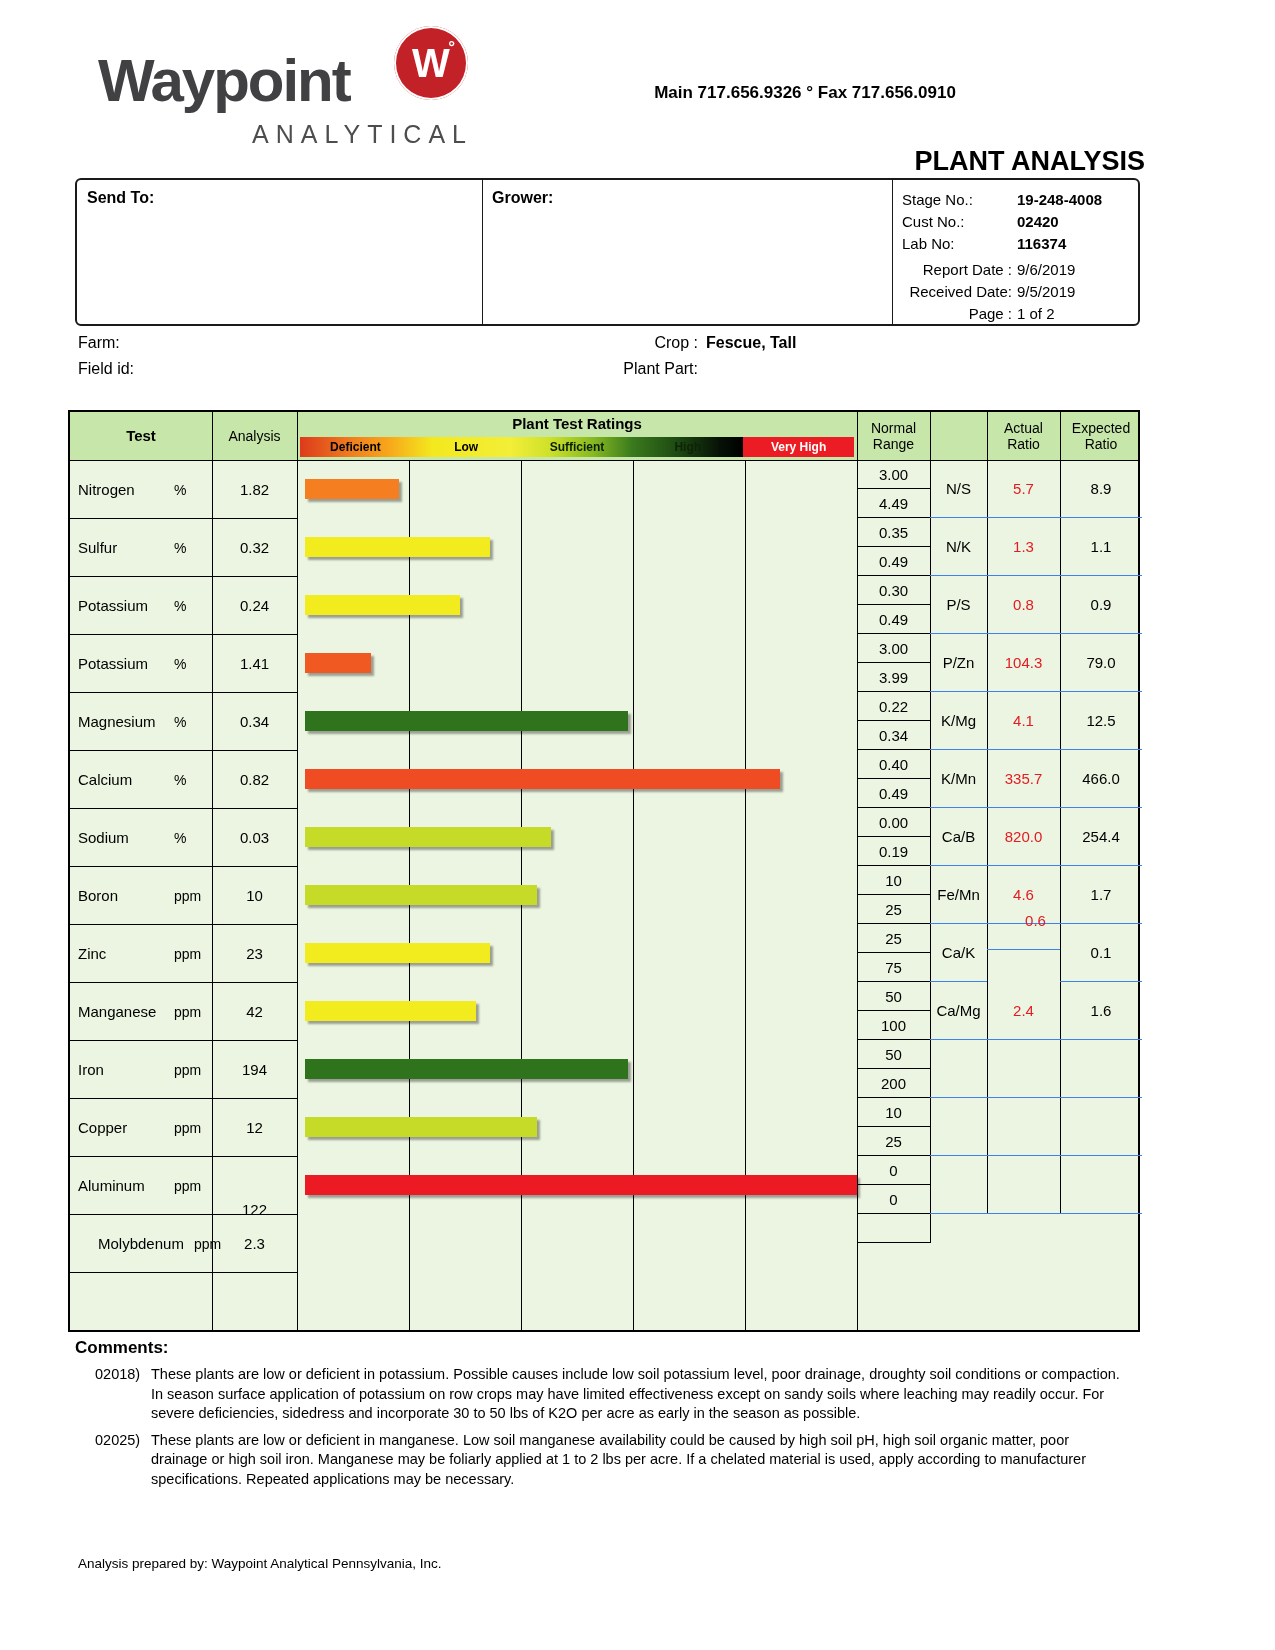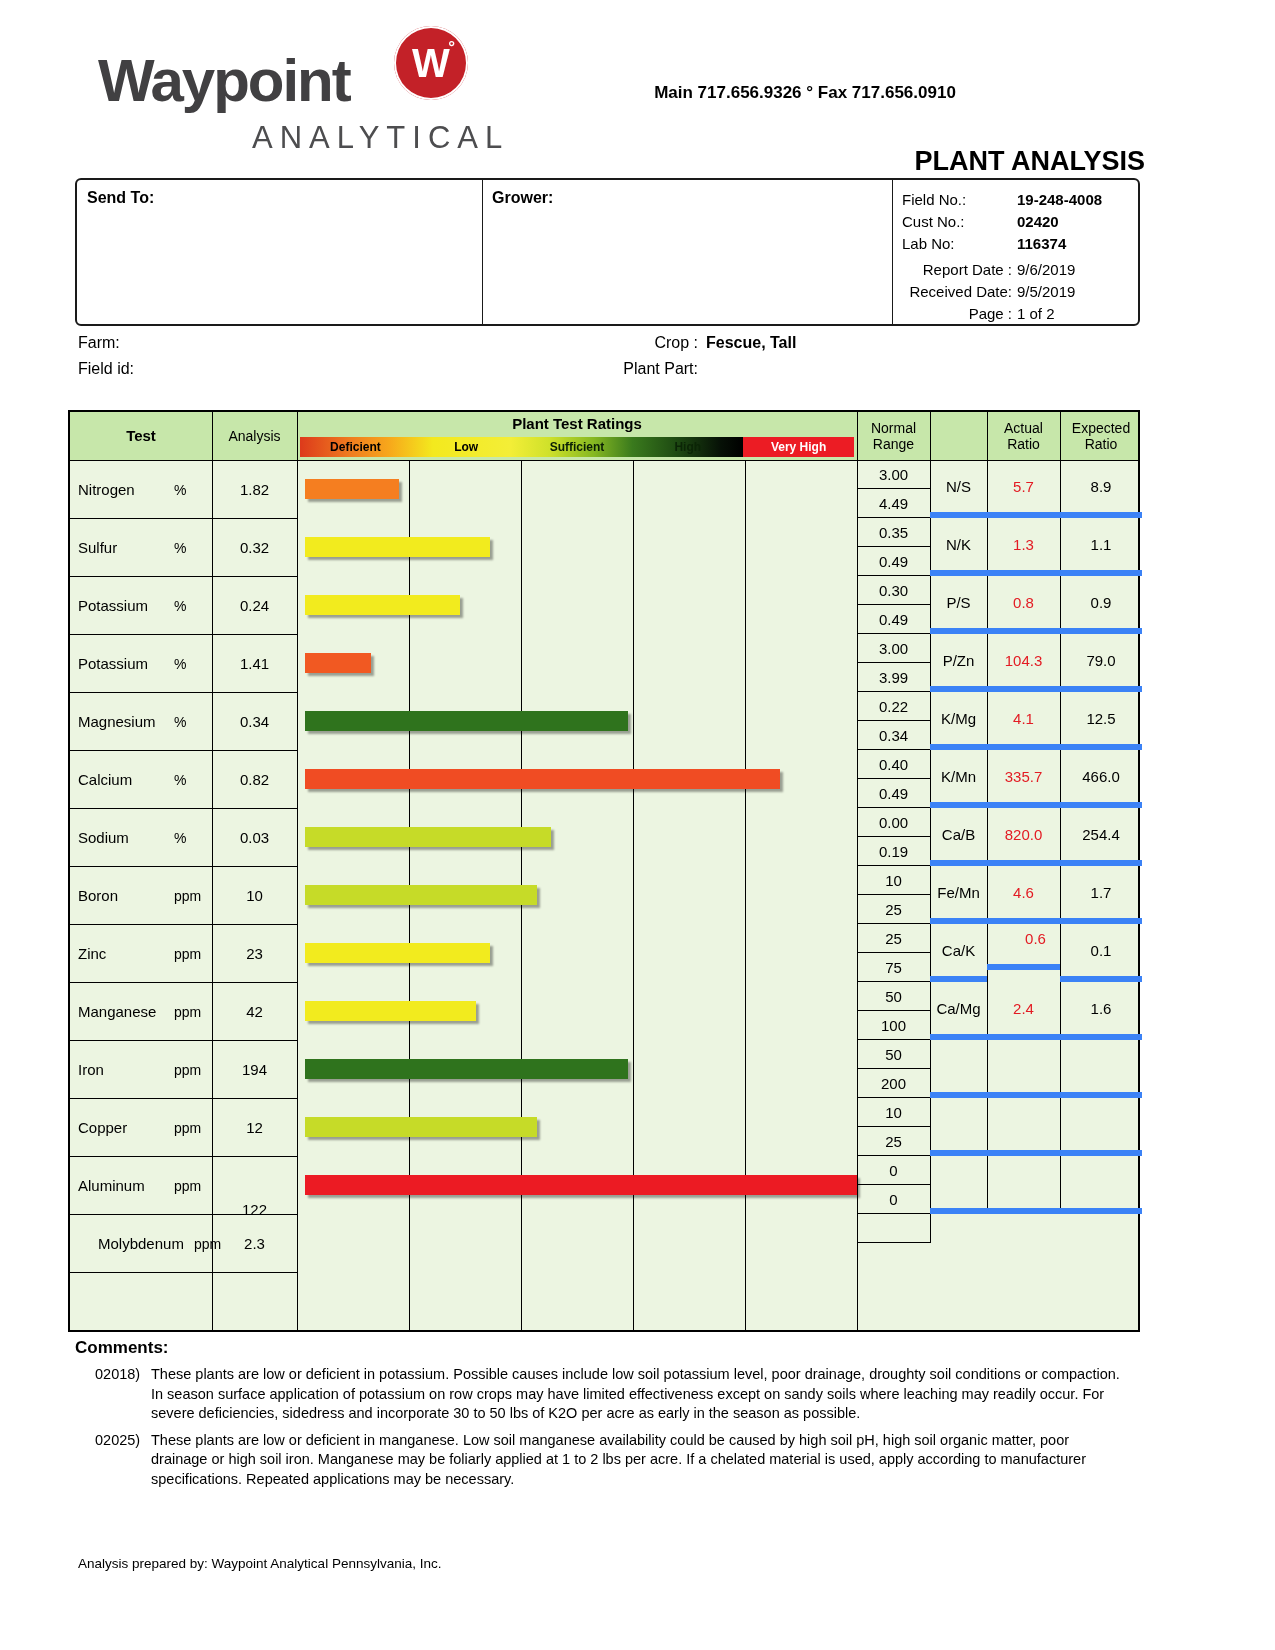--- a/index.html
+++ b/index.html
@@ -6,21 +6,21 @@
   html,body { background:#ffffff; }
   body { font-family:"Liberation Sans", sans-serif; color:#000; }
   .page { position:relative; width:1275px; height:1650px; background:#fff; overflow:hidden; }
 
   
   .logo-brand { position:absolute; left:98px; top:46px; font-size:60px; font-weight:bold; color:#414042; letter-spacing:-2px; }
   .logo-badge { position:absolute; left:394px; top:26px; width:74px; height:74px; border-radius:50%;
                 background:#c32128; color:#fff; display:flex; align-items:center; justify-content:center;
                 font-size:40px; font-weight:bold; box-shadow:0 0 0 2px #fff inset; }
   .logo-badge .deg { position:absolute; top:12px; right:13px; font-size:17px; font-weight:bold; }
-  .logo-sub { position:absolute; left:252px; top:120px; font-size:31px; letter-spacing:7px; color:#4d4d4f; }
+  .logo-sub { position:absolute; left:252px; top:120px; font-size:25px; letter-spacing:7px; color:#4d4d4f; }
   .addr { position:absolute; left:630px; top:80px; width:350px; text-align:center; font-weight:bold;
           font-size:17px; line-height:25px; }
   .plant-analysis { position:absolute; right:130px; top:146px; font-size:27px; font-weight:bold; color:#3ed11c; }
 
   
   .info-box { position:absolute; left:75px; top:178px; width:1065px; height:148px;
               border:2px solid #1a1a1a; border-radius:6px; }
   .info-div { position:absolute; top:0; bottom:0; width:1px; background:#1a1a1a; }
   .send-to { position:absolute; left:10px; top:9px; font-weight:bold; font-size:16px; }
   .grower  { position:absolute; left:415px; top:9px; font-weight:bold; font-size:16px; }
@@ -62,21 +62,21 @@
   .scale span:nth-of-type(5){ left:80%; color:#fff; }
 
   .tcell { position:absolute; }
   .tname { position:absolute; left:8px; top:50%; transform:translateY(-50%); font-size:15px; }
   .tunit { position:absolute; left:104px; top:50%; transform:translateY(-42%); font-size:14px; }
   .acell { position:absolute; display:flex; align-items:center; justify-content:center; font-size:15px; }
   .bar   { position:absolute; height:20px; box-shadow:3px 3px 2px rgba(0,0,0,0.35); }
   .rhalf { position:absolute; display:flex; align-items:center; justify-content:center;
            font-size:15px; border-bottom:1px solid #000; }
   .qcell { position:absolute; display:flex; align-items:center; justify-content:center;
-           font-size:15px; border-bottom:6px solid #3b82f6; }
+           font-size:15px; border-bottom:1px solid #3b82f6; }
   .qactual { color:#e31b23; }
 
   
   .comments { position:absolute; left:75px; top:1338px; width:1075px; }
   .c-title { font-size:17px; font-weight:bold; }
   .c-item { display:flex; margin-top:7px; padding-left:20px; font-size:14.5px; line-height:19.5px; }
   .c-code { width:56px; flex:none; }
   .c-text { width:975px; }
   .footer { position:absolute; left:78px; top:1556px; font-size:13.5px; }
 </style>
@@ -97,21 +97,21 @@
   </div>
   <div class="plant-analysis" style="color: #000000;">PLANT ANALYSIS</div>
 
   <div class="info-box">
     <div class="info-div" style="left:405px"></div>
     <div class="info-div" style="left:815px"></div>
     <div class="send-to">Send To:</div>
     <div class="grower">Grower:</div>
     <div class="report-fields">
       <div class="rf-row">
-          <span class="rf-label">Field No.:</span>
+          <span class="rf-label">Stage No.:</span>
           <span class="rf-value bold">19-248-4008</span>
         </div>
       <div class="rf-row">
           <span class="rf-label">Cust No.:</span>
           <span class="rf-value bold">02420</span>
         </div>
       <div class="rf-row">
           <span class="rf-label">Lab No:</span>
           <span class="rf-value bold">116374</span>
         </div>
@@ -317,21 +317,21 @@
       <div class="qcell" style="left: 860px; top: 338px; width: 57px; height: 58px;">K/Mn</div>
       <div class="qcell qactual" style="left: 917px; top: 338px; width: 73px; height: 58px;">335.7</div>
       <div class="qcell" style="left: 990px; top: 338px; width: 82px; height: 58px;">466.0</div>
       <div class="qcell" style="left: 860px; top: 396px; width: 57px; height: 58px;">Ca/B</div>
       <div class="qcell qactual" style="left: 917px; top: 396px; width: 73px; height: 58px;">820.0</div>
       <div class="qcell" style="left: 990px; top: 396px; width: 82px; height: 58px;">254.4</div>
       <div class="qcell" style="left: 860px; top: 454px; width: 57px; height: 58px;">Fe/Mn</div>
       <div class="qcell qactual" style="left: 917px; top: 454px; width: 73px; height: 58px;">4.6</div>
       <div class="qcell" style="left: 990px; top: 454px; width: 82px; height: 58px;">1.7</div>
       <div class="qcell" style="left: 860px; top: 512px; width: 57px; height: 58px;">Ca/K</div>
-      <div class="qcell qactual" style="left: 917px; top: 500px; width: 73px; height: 58px; padding-left: 24px;">0.6</div>
+      <div class="qcell qactual" style="left: 917px; top: 480px; width: 73px; height: 58px; padding-left: 24px;">0.6</div>
       <div class="qcell" style="left: 990px; top: 512px; width: 82px; height: 58px;">0.1</div>
       <div class="qcell" style="left: 860px; top: 570px; width: 57px; height: 58px;">Ca/Mg</div>
       <div class="qcell qactual" style="left: 917px; top: 570px; width: 73px; height: 58px;">2.4</div>
       <div class="qcell" style="left: 990px; top: 570px; width: 82px; height: 58px;">1.6</div>
       <div class="qcell" style="left: 860px; top: 628px; width: 57px; height: 58px;"></div>
       <div class="qcell qactual" style="left: 917px; top: 628px; width: 73px; height: 58px;"></div>
       <div class="qcell" style="left: 990px; top: 628px; width: 82px; height: 58px;"></div>
       <div class="qcell" style="left: 860px; top: 686px; width: 57px; height: 58px;"></div>
       <div class="qcell qactual" style="left: 917px; top: 686px; width: 73px; height: 58px;"></div>
       <div class="qcell" style="left: 990px; top: 686px; width: 82px; height: 58px;"></div>

